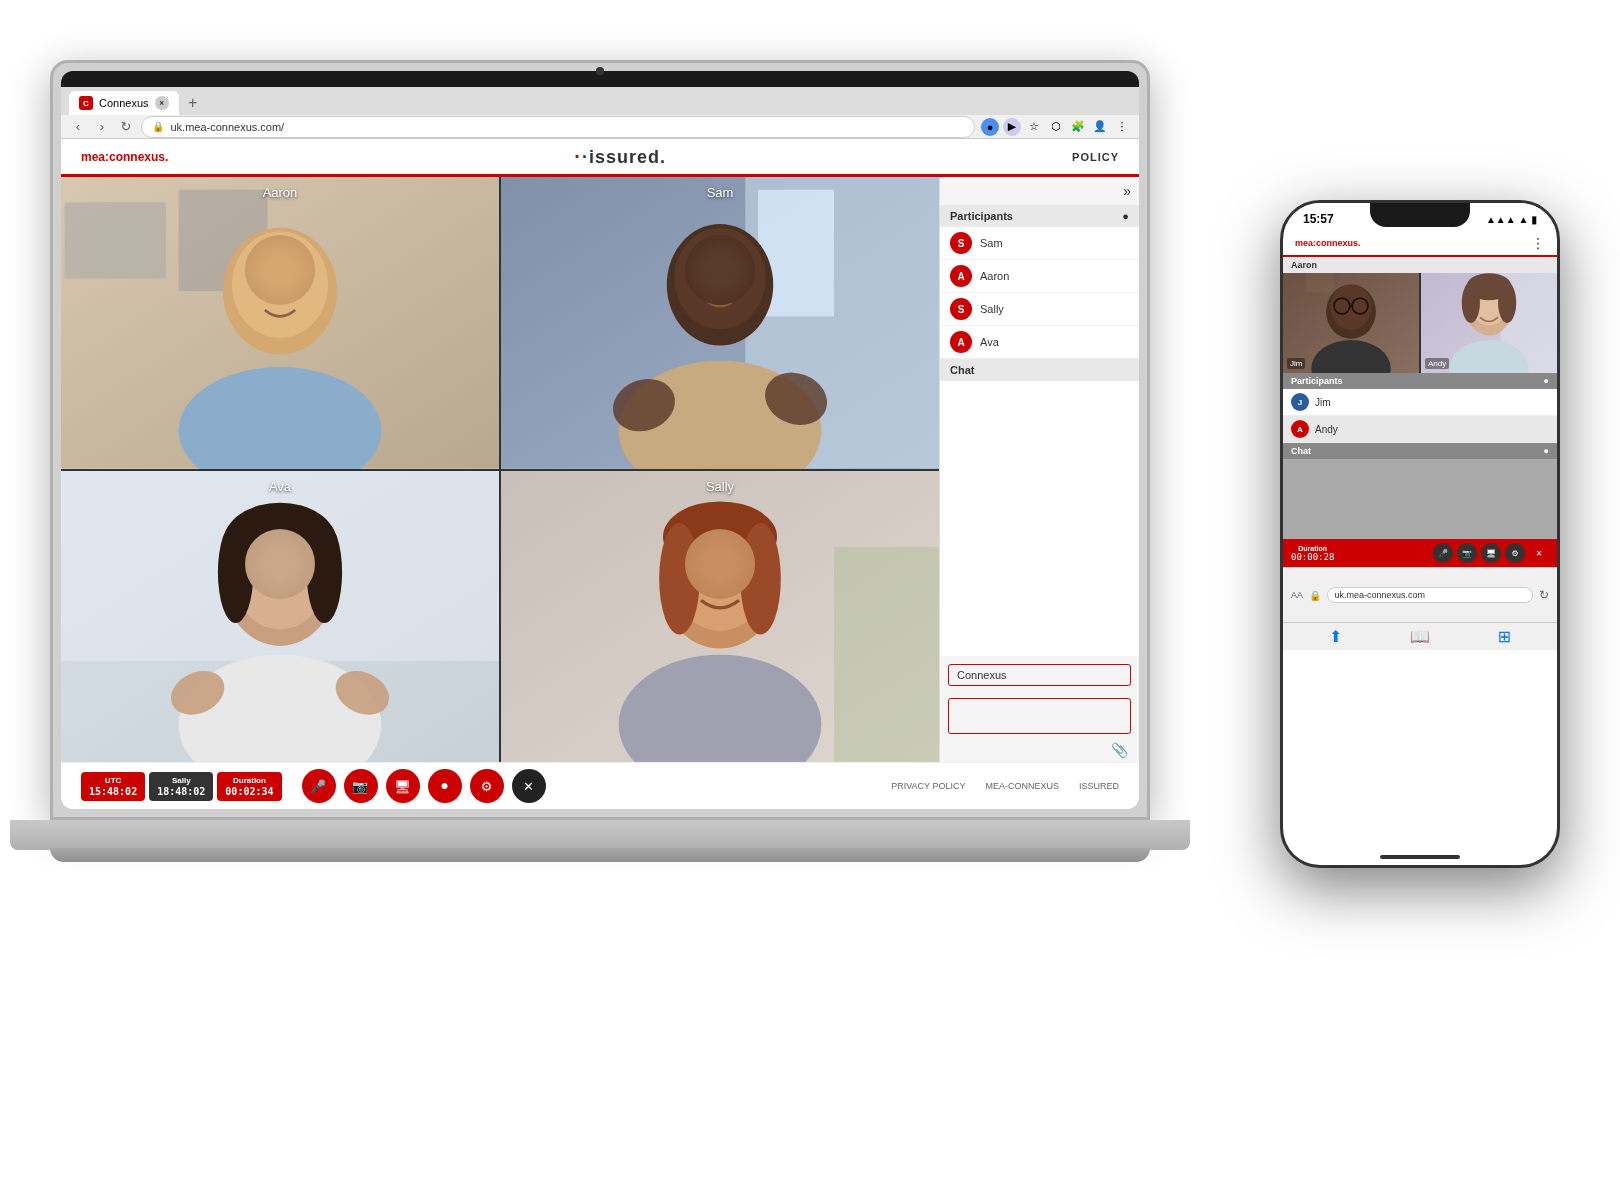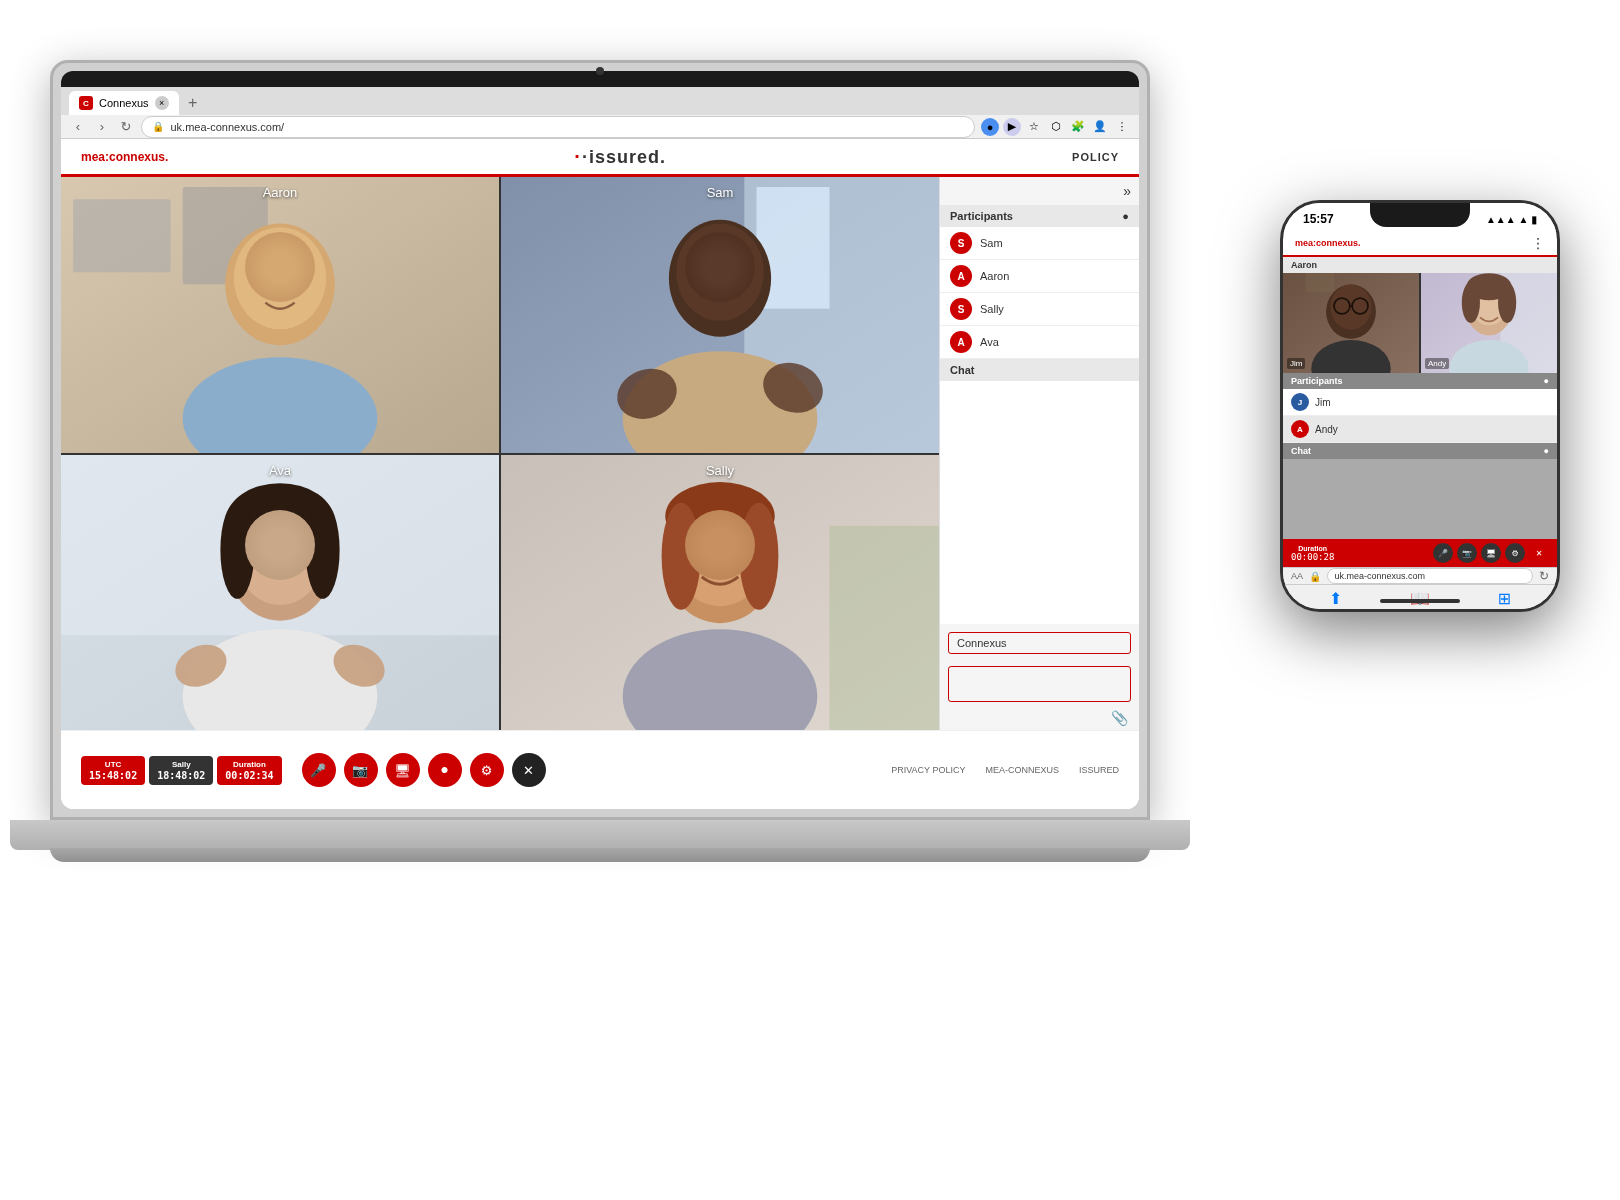--- a/index.html
+++ b/index.html
@@ -452,21 +452,21 @@
       padding: 4px 10px;
       font-size: 14px;
       color: #cc0000;
     }
 
     
     .bottom-bar {
       background: white;
       display: flex;
       align-items: center;
-      padding: 22px 20px;
+      padding: 6px 20px;
       border-top: 1px solid #eee;
       gap: 20px;
     }
 
     .time-badges {
       display: flex;
       gap: 4px;
     }
 
     .time-badge {
@@ -525,21 +525,21 @@
     .phone {
       position: absolute;
       right: 60px;
       top: 200px;
       width: 280px;
       height: 580px;
     }
 
     .phone-body {
       width: 280px;
-      height: 412px;
+      height: 668px;
       background: #1a1a1a;
       border-radius: 40px;
       border: 3px solid #333;
       box-shadow: 0 20px 60px rgba(0,0,0,0.5);
       overflow: hidden;
       position: relative;
     }
 
     .phone-notch {
       position: absolute;
@@ -745,21 +745,21 @@
       justify-content: center;
       color: white;
       font-size: 8px;
     }
     .phone-ctrl-btn-red {
       background: #cc0000;
     }
 
     .phone-browser-bar {
       background: #f0f0f0;
-      padding: 0 8px;
+      padding: 19px 8px;
       display: flex;
       align-items: center;
       gap: 6px;
       font-size: 9px;
       border-top: 1px solid #ccc;
     }
 
     .phone-address {
       flex: 1;
       background: white;

